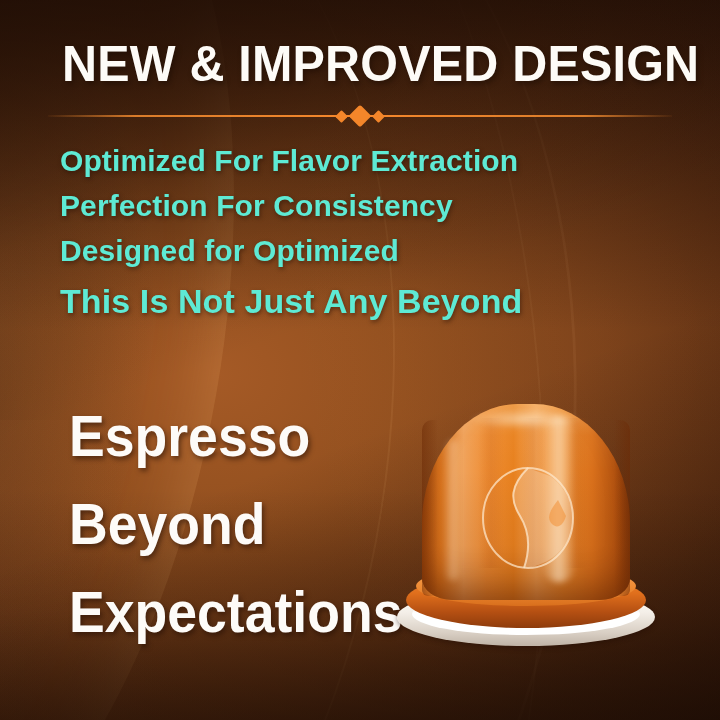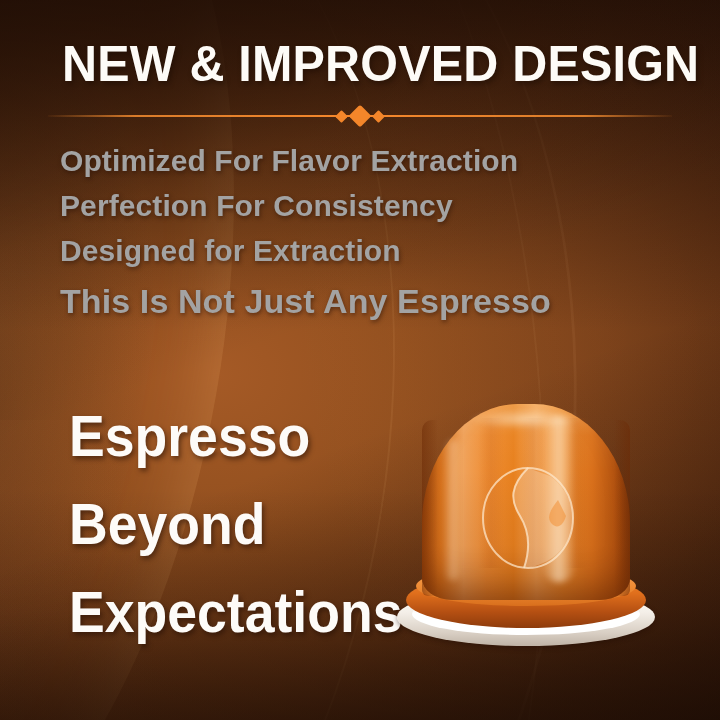--- a/index.html
+++ b/index.html
@@ -156,21 +156,21 @@
   .dia-left  { left: 50%; margin-left: -23px; }
   .dia-right { left: 50%; margin-left:  14px; }
 
   .features {
     position: absolute;
     left: 60px;
     top: 138px;
     width: 620px;
   }
   .feature {
-    color: #a3a3a3;
+    color: #5eead4;
     font-family: "Liberation Sans", sans-serif;
     font-weight: bold;
     font-size: 30px;
     line-height: 45px;
     letter-spacing: 0.1px;
     white-space: nowrap;
     text-shadow: 1px 2px 4px rgba(35,14,5,0.50);
   }
   .feature.emphasis {
     font-size: 34px;
@@ -359,22 +359,22 @@
     <div class="divider">
       <div class="divider-line"></div>
       <div class="dia dia-side dia-left"></div>
       <div class="dia dia-mid"></div>
       <div class="dia dia-side dia-right"></div>
     </div>
 
     <div class="features">
       <div class="feature">Optimized For Flavor Extraction</div>
       <div class="feature">Perfection For Consistency</div>
-      <div class="feature">Designed for Extraction</div>
-      <div class="feature emphasis">This Is Not Just Any Espresso</div>
+      <div class="feature">Designed for Optimized</div>
+      <div class="feature emphasis">This Is Not Just Any Beyond</div>
     </div>
 
     <div class="tagline">
       <div class="tag-line">Espresso</div>
       <div class="tag-line">Beyond</div>
       <div class="tag-line">Expectations</div>
     </div>
 
     <div class="capsule-wrap">
       <div class="capsule-inner">

